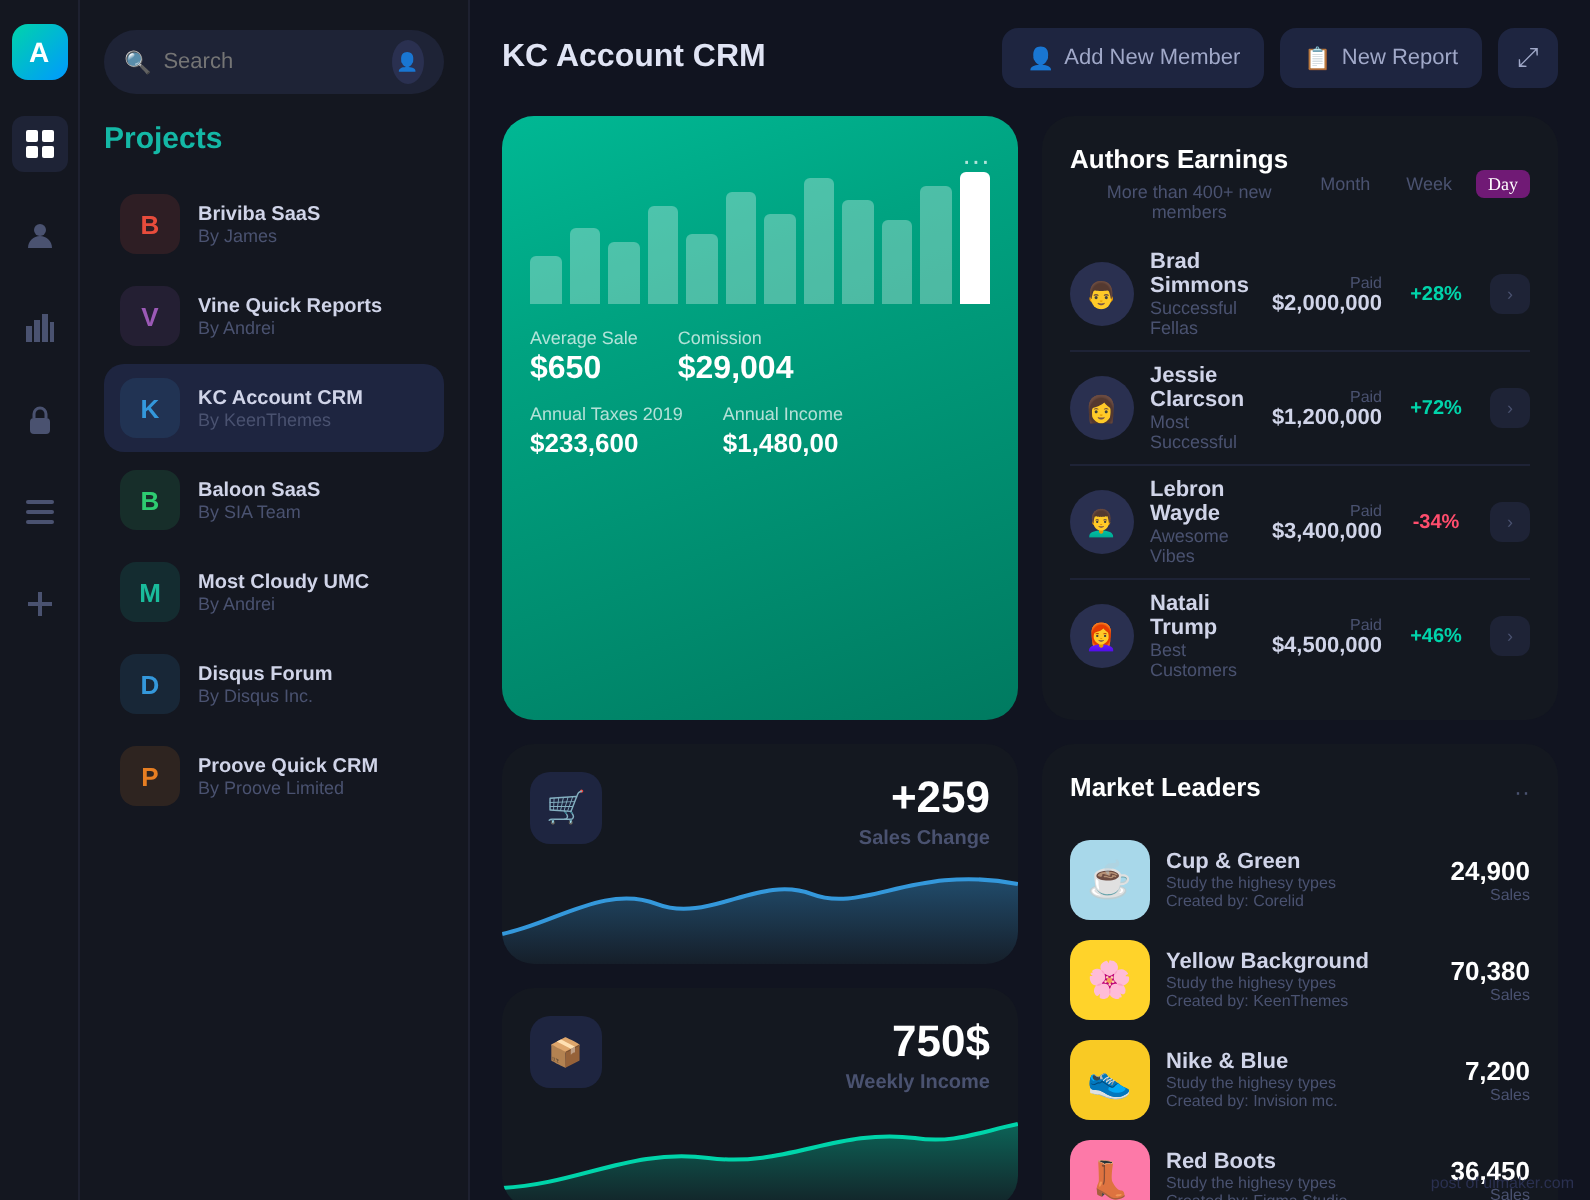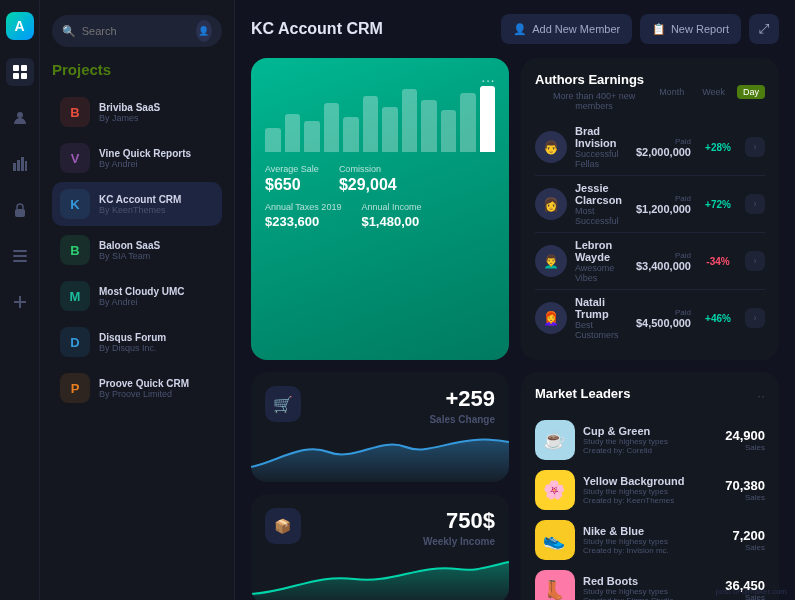--- a/index.html
+++ b/index.html
@@ -40,21 +40,21 @@
 
     
     .projects-panel {
       width: 195px;
       background: #141720;
       padding: 15px 12px;
       border-right: 1px solid #1e2130;
       overflow-y: auto;
     }
     .projects-title {
-      font-size: 15px; font-weight: 600; color: #4d7c0f;
+      font-size: 15px; font-weight: 600; color: #14b8a6;
       margin-bottom: 12px;
     }
     .search-bar {
       display: flex; align-items: center;
       background: #1e2336; border-radius: 20px;
       padding: 5px 10px; margin-bottom: 14px; gap: 6px;
     }
     .search-icon { color: #4a5270; font-size: 11px; }
     .search-input {
       background: none; border: none; outline: none;
@@ -154,21 +154,21 @@
     
     .authors-header {
       display: flex; align-items: center; justify-content: space-between; margin-bottom: 8px;
     }
     .authors-subtitle { font-size: 9px; color: #4a5270; margin-top: 2px; text-align: center; }
     .period-tabs { display: flex; gap: 6px; }
     .period-tab {
       font-size: 9px; color: #4a5270; padding: 2px 6px;
       border-radius: 4px; cursor: pointer; text-align: right;
     }
-    .period-tab.active { color: #fff; background: #4d7c0f; }
+    .period-tab.active { color: #fff; background: #701a75; font-family: Liberation Serif, serif; }
 
     .author-row {
       display: flex; align-items: center; padding: 6px 0;
       border-bottom: 1px solid #1e2336; gap: 8px;
     }
     .author-row:last-child { border-bottom: none; }
     .author-avatar {
       width: 32px; height: 32px; border-radius: 50%;
       flex-shrink: 0; overflow: hidden; background: #2a3050;
       display: flex; align-items: center; justify-content: center;
@@ -408,21 +408,21 @@
         <div class="period-tabs" id="period-tabs">
             <div class="period-tab">Month</div>
             <div class="period-tab">Week</div>
             <div class="period-tab active">Day</div>
           </div>
       </div>
       <div id="authors-list">
           <div class="author-row">
     <div class="author-avatar">👨</div>
     <div class="author-info">
-      <div class="author-name">Brad Invision</div>
+      <div class="author-name">Brad Simmons</div>
       <div class="author-role">Successful Fellas</div>
     </div>
     <div style="text-align:right;">
       <div class="author-paid">Paid</div>
       <div class="author-amount">$2,000,000</div>
     </div>
     <div class="author-change change-positive">+28%</div>
     <div class="arrow-right">›</div>
   </div>
           <div class="author-row">

